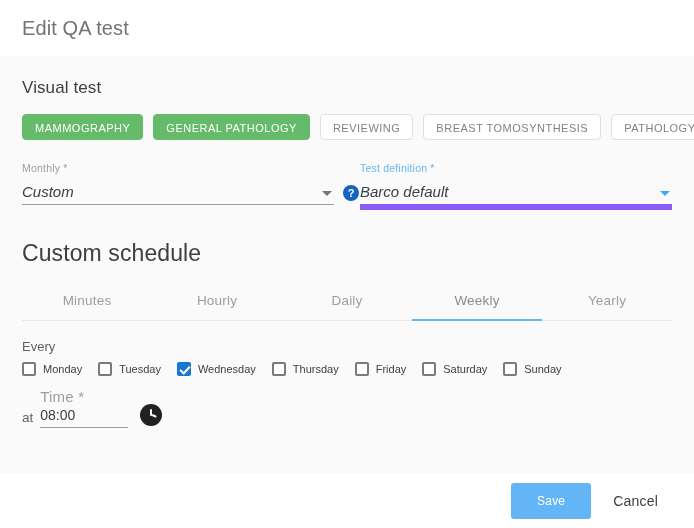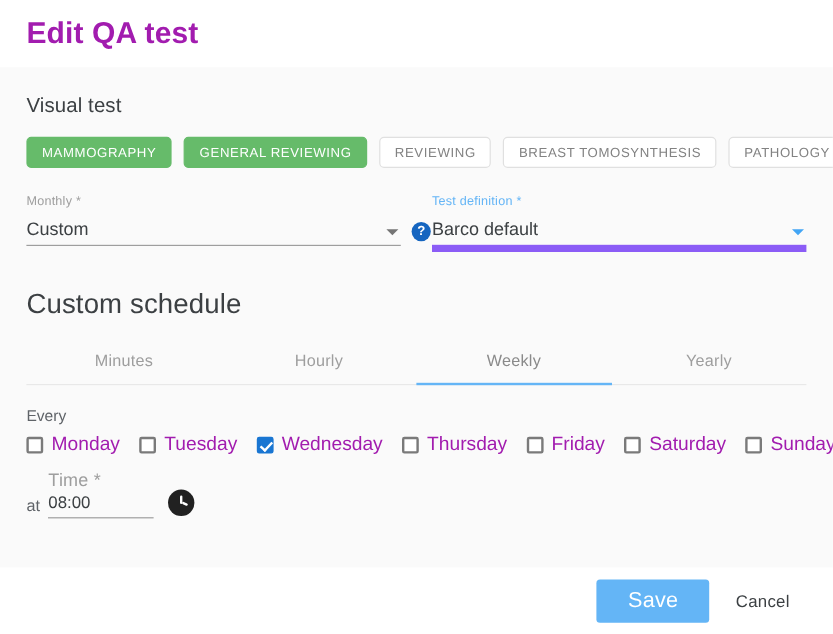--- a/index.html
+++ b/index.html
@@ -26,23 +26,23 @@
   
   .dialog-header {
     height: 56px;
     display: flex;
     align-items: center;
     padding: 0 22px;
     background: #ffffff;
     box-sizing: border-box;
   }
   .dialog-title {
-    font-size: 25px;
-    font-weight: 700;
-    color: #a21caf;
+    font-size: 20px;
+    font-weight: 400;
+    color: #737373;
     letter-spacing: 0.1px;
   }
 
   
   .dialog-body {
     background: #fafafa;
     height: 417px;
     padding: 0 22px;
     box-sizing: border-box;
     overflow: hidden;
@@ -117,20 +117,21 @@
   }
   .field-control.focused {
     border-bottom: 6px solid #8b5cf6;
   }
   .field-value {
     font-size: 15px;
     color: #3c4043;
     flex: 1;
     line-height: 20px;
     padding-bottom: 2px;
+    font-style: italic;
   }
   .caret {
     width: 0;
     height: 0;
     border-left: 5px solid transparent;
     border-right: 5px solid transparent;
     border-top: 5px solid #757575;
     margin-bottom: 8px;
     margin-right: 2px;
     cursor: pointer;
@@ -224,22 +225,22 @@
     position: absolute;
     left: 3px;
     top: 0px;
     width: 4px;
     height: 8px;
     border: solid #ffffff;
     border-width: 0 2px 2px 0;
     transform: rotate(43deg);
   }
   .day-label {
-    font-size: 16px;
-    color: #a21caf;
+    font-size: 11px;
+    color: #404040;
   }
 
   
   .time-row {
     display: flex;
     align-items: flex-end;
     margin-top: 12px;
   }
   .time-at {
     font-size: 13.5px;
@@ -306,21 +307,21 @@
     padding: 0 22px;
     background: #ffffff;
     box-sizing: border-box;
     gap: 8px;
   }
   .btn-save {
     background: #64b5f6;
     color: #ffffff;
     border: none;
     border-radius: 3px;
-    font-size: 18px;
+    font-size: 12px;
     font-family: "Liberation Sans", sans-serif;
     height: 36px;
     padding: 0 26px;
     cursor: pointer;
     letter-spacing: 0.2px;
     text-align: center;
   }
   .btn-cancel {
     background: transparent;
     color: #3c4043;
@@ -344,21 +345,21 @@
 
   <div class="dialog-body">
 
     <div class="section-title">Visual test</div>
 
     <div class="chip-row">
       <div class="chip selected">
         <span>MAMMOGRAPHY</span>
       </div>
       <div class="chip selected">
-        <span>GENERAL REVIEWING</span>
+        <span>GENERAL PATHOLOGY</span>
       </div>
       <div class="chip unselected">
         <span>REVIEWING</span>
       </div>
       <div class="chip unselected">
         <span>BREAST TOMOSYNTHESIS</span>
       </div>
       <div class="chip unselected">
         <span>PATHOLOGY</span>
       </div>
@@ -383,20 +384,21 @@
         </div>
       </div>
 
     </div>
 
     <div class="sub-section-title">Custom schedule</div>
 
     <div class="tabs">
       <div class="tab">Minutes</div>
       <div class="tab">Hourly</div>
+      <div class="tab">Daily</div>
       <div class="tab active">Weekly</div>
       <div class="tab">Yearly</div>
     </div>
 
     <div class="every-label">Every</div>
 
     <div class="days-row">
       <div class="day">
         <span class="cbox"></span>
         <span class="day-label">Monday</span>

